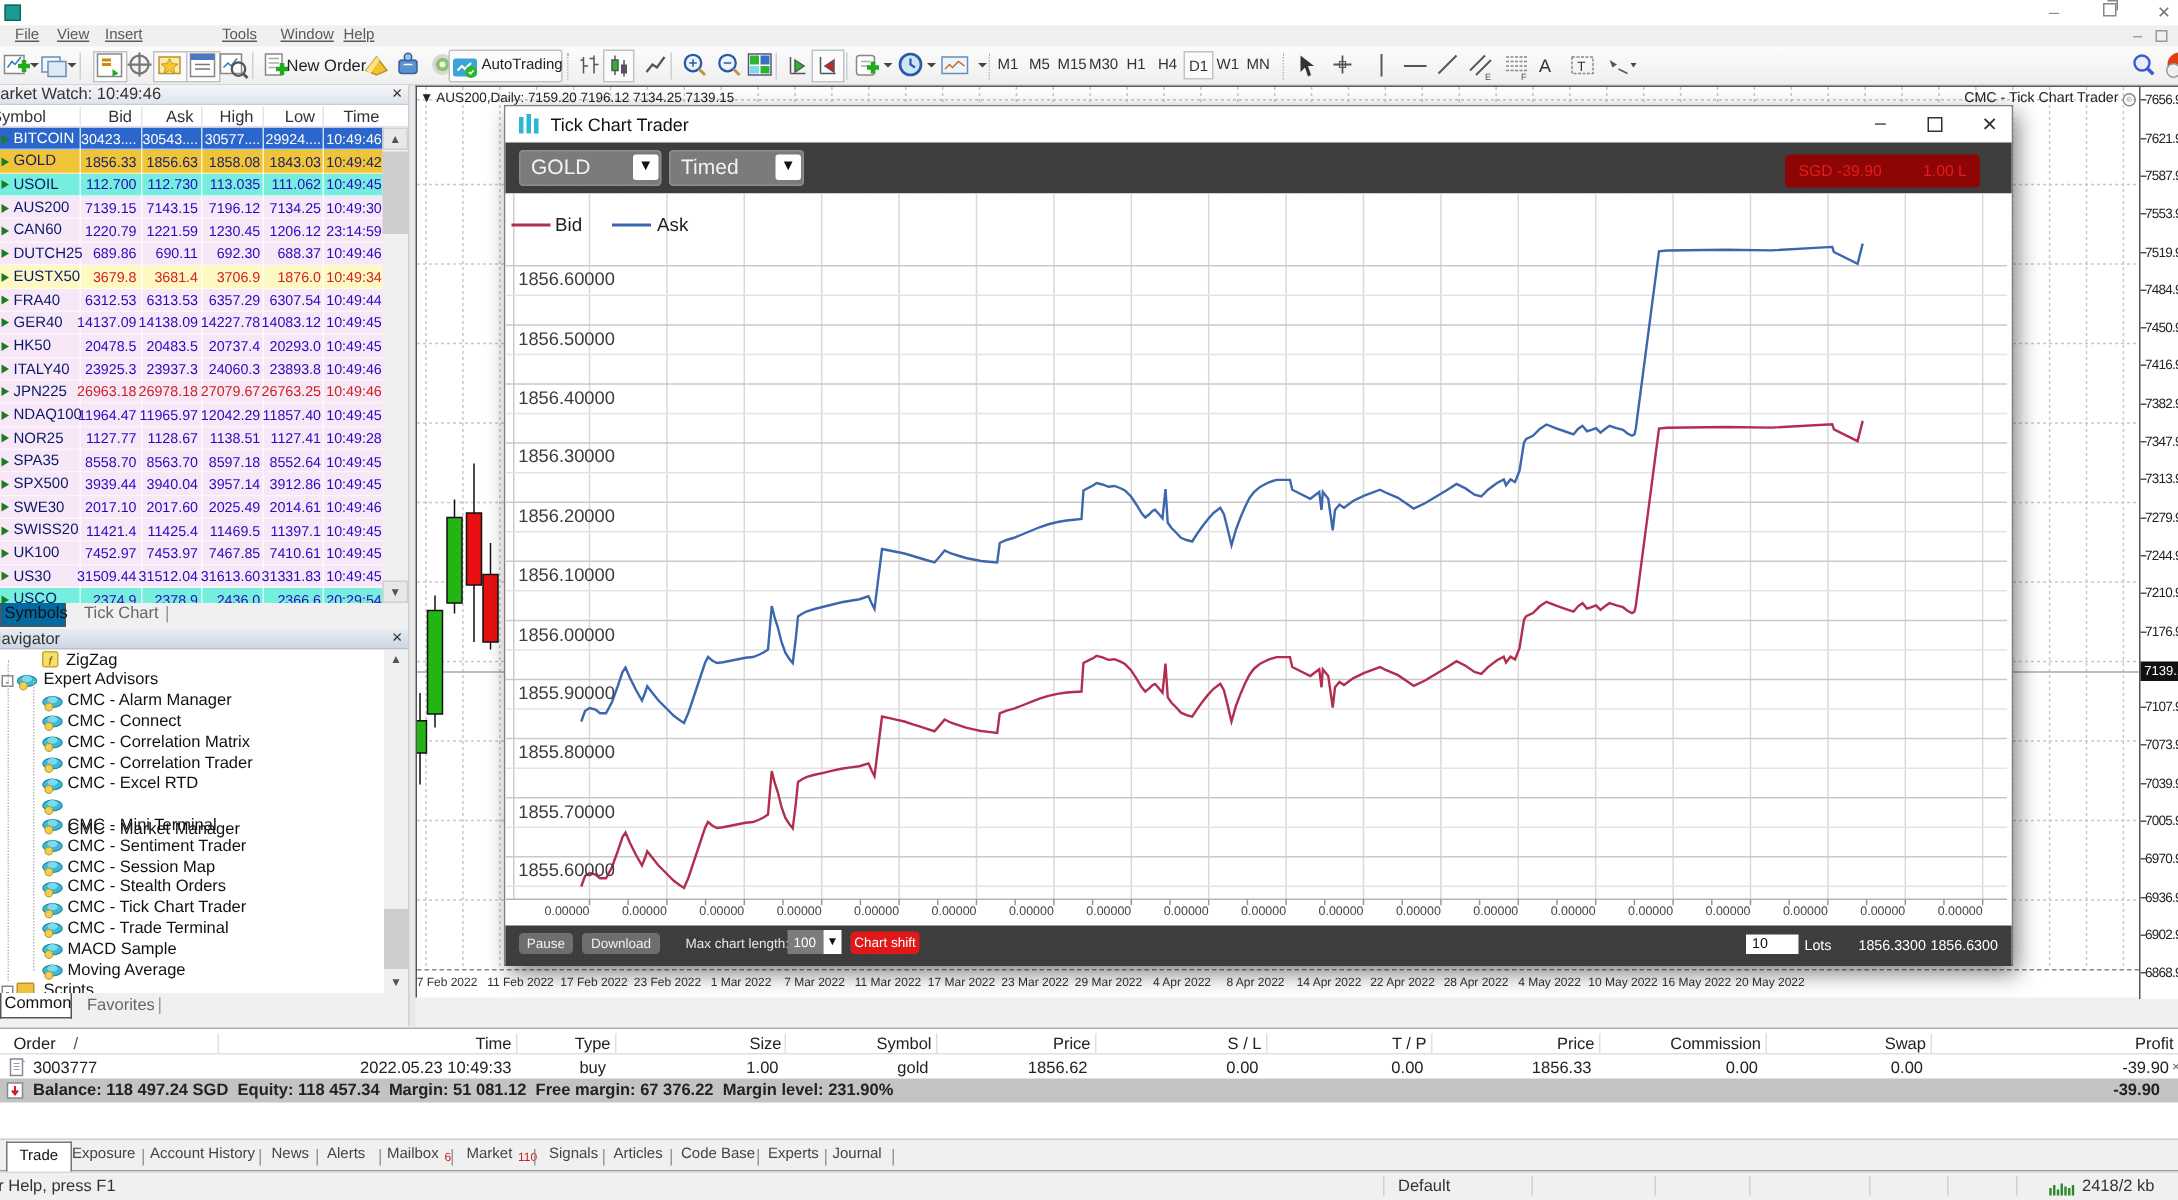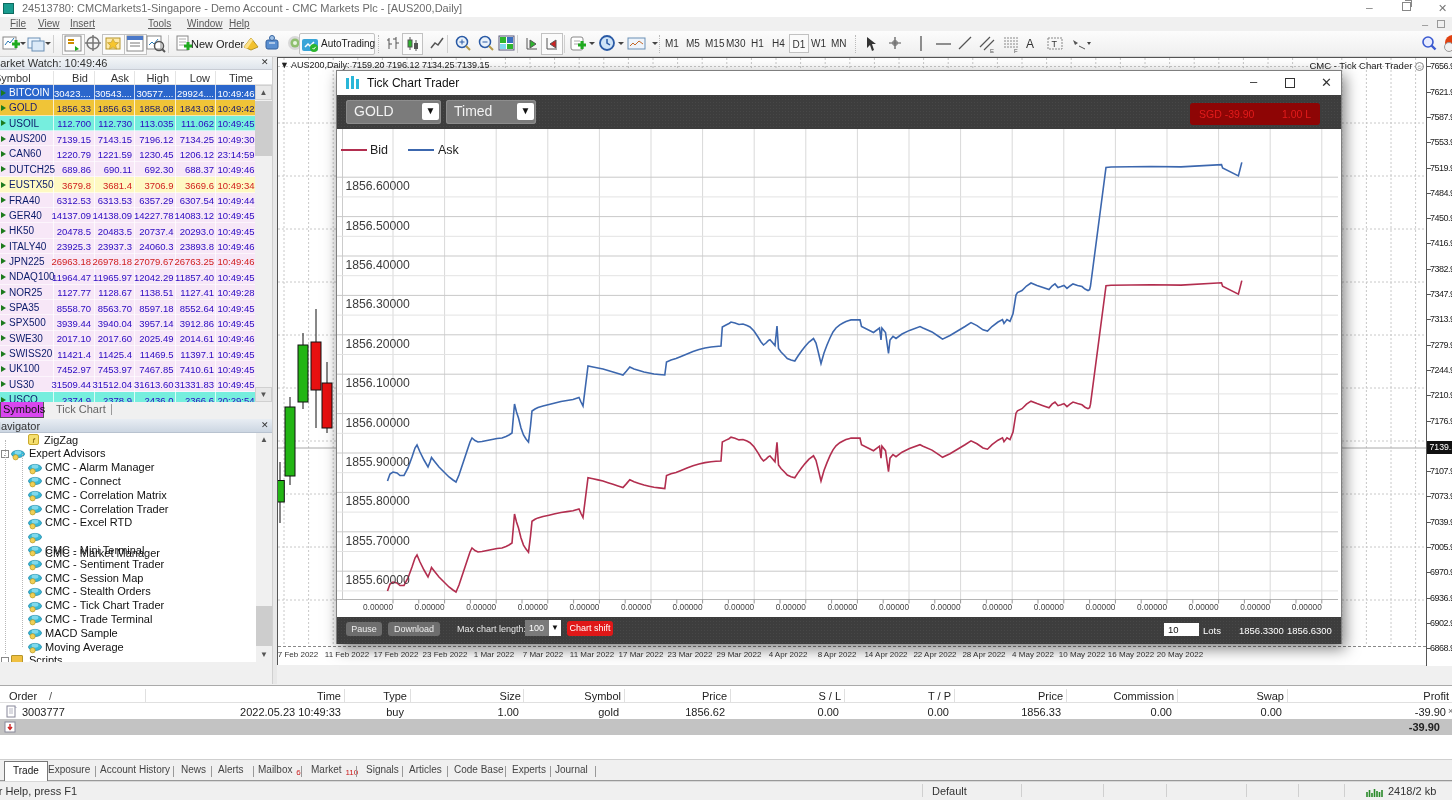--- a/index.html
+++ b/index.html
@@ -2,21 +2,20 @@
 <html><head><meta charset="utf-8"><style>
 * { margin:0; padding:0; box-sizing:border-box; }
 body { font-family:"Liberation Sans", sans-serif; }
 #root { position:relative; width:1452px; height:800px; background:#f0f0f0; overflow:hidden; font-family:"Liberation Sans", sans-serif; }
 .abs { position:absolute; }
 </style></head><body>
 <div id="root">
 
 <div class="abs" style="left:0;top:0;width:1452px;height:17px;background:#ffffff;">
   <div class="abs" style="left:3px;top:3px;width:11px;height:11px;background:#1a9c8f;border:1px solid #0d6b60;"></div>
-  <div class="abs" style="left:22px;top:2px;font-size:11px;color:#6b6b6b;">24513780: CMCMarkets1-Singapore - Demo Account - CMC Markets Plc - [AUS200,Daily]</div>
   <div class="abs" style="left:1366px;top:1px;font-size:12px;color:#888;">–</div>
   <div class="abs" style="left:1402px;top:2px;width:9px;height:9px;border:1px solid #888;"></div>
   <div class="abs" style="left:1405px;top:0px;width:7px;height:7px;border:1px solid #888;border-bottom:none;border-left:none;background:transparent;"></div>
   <div class="abs" style="left:1438px;top:2px;font-size:11px;color:#777;">✕</div>
 </div>
 
 <div class="abs" style="left:0;top:17px;width:1452px;height:14px;background:#f0f0f0;font-size:11px;color:#5a5a5a;">
   <span class="abs" style="left:10px;top:1px;font-size:10px;"><u>File</u></span>
   <span class="abs" style="left:38px;top:1px;font-size:10px;"><u>View</u></span>
   <span class="abs" style="left:70px;top:1px;font-size:10px;"><u>Insert</u></span>
@@ -319,21 +318,21 @@
             <i style="position:absolute;left:53.4px;top:0;width:1px;height:15.36px;background:rgba(255,255,255,0.75);"></i>
             <i style="position:absolute;left:93.7px;top:0;width:1px;height:15.36px;background:rgba(255,255,255,0.75);"></i>
             <i style="position:absolute;left:134px;top:0;width:1px;height:15.36px;background:rgba(255,255,255,0.75);"></i>
             <i style="position:absolute;left:175.2px;top:0;width:1px;height:15.36px;background:rgba(255,255,255,0.75);"></i>
             <i style="position:absolute;left:215.4px;top:0;width:1px;height:15.36px;background:rgba(255,255,255,0.75);"></i>
             <span style="position:absolute;left:1px;top:4.5px;width:0;height:0;border-left:5px solid #1d7a1d;border-top:3.5px solid transparent;border-bottom:3.5px solid transparent;"></span>
             <span style="position:absolute;left:9px;top:2px;color:#0a1a6a;font-size:10px;">EUSTX50</span>
             <span style="position:absolute;right:165px;top:2.5px;color:#d02020;font-size:9.5px;">3679.8</span>
             <span style="position:absolute;right:124px;top:2.5px;color:#d02020;font-size:9.5px;">3681.4</span>
             <span style="position:absolute;right:82.5px;top:2.5px;color:#d02020;font-size:9.5px;">3706.9</span>
-            <span style="position:absolute;right:42px;top:2.5px;color:#d02020;font-size:9.5px;">3669.6</span>
+            <span style="position:absolute;right:42px;top:2.5px;color:#d02020;font-size:9.5px;">1876.0</span>
             <span style="position:absolute;right:1.5px;top:2.5px;color:#d02020;font-size:9.5px;">10:49:34</span>
           </div>
           <div style="position:absolute;left:0;top:192.52px;width:256px;height:15.36px;background:#f7e7f7;border-bottom:1px solid rgba(255,255,255,0.6);">
             <i style="position:absolute;left:53.4px;top:0;width:1px;height:15.36px;background:rgba(255,255,255,0.75);"></i>
             <i style="position:absolute;left:93.7px;top:0;width:1px;height:15.36px;background:rgba(255,255,255,0.75);"></i>
             <i style="position:absolute;left:134px;top:0;width:1px;height:15.36px;background:rgba(255,255,255,0.75);"></i>
             <i style="position:absolute;left:175.2px;top:0;width:1px;height:15.36px;background:rgba(255,255,255,0.75);"></i>
             <i style="position:absolute;left:215.4px;top:0;width:1px;height:15.36px;background:rgba(255,255,255,0.75);"></i>
             <span style="position:absolute;left:1px;top:4.5px;width:0;height:0;border-left:5px solid #1d7a1d;border-top:3.5px solid transparent;border-bottom:3.5px solid transparent;"></span>
             <span style="position:absolute;left:9px;top:2px;color:#0a1a6a;font-size:10px;">FRA40</span>
@@ -529,21 +528,21 @@
 
     <div class="abs" style="left:255px;top:0;width:17px;height:317px;background:#f0f0f0;">
       <div class="abs" style="left:0;top:0;width:17px;height:15px;background:#e8e8e8;border:1px solid #d0d0d0;font-size:8px;text-align:center;line-height:13px;color:#555;">▲</div>
       <div class="abs" style="left:0;top:16px;width:17px;height:55px;background:#cdcdcd;"></div>
       <div class="abs" style="left:0;top:302px;width:17px;height:15px;background:#e8e8e8;border:1px solid #d0d0d0;font-size:8px;text-align:center;line-height:13px;color:#555;">▼</div>
     </div>
   </div>
 </div>
 
 <div class="abs" style="left:0;top:402px;width:272px;height:16px;background:#f0f0f0;font-size:11px;">
-  <div class="abs" style="left:0px;top:0px;width:44px;height:16px;background:#d946ef;border:1px solid #555;border-top:none;color:#111;padding:1px 0 0 2px;">Symbols</div>
+  <div class="abs" style="left:0px;top:0px;width:44px;height:16px;background:#0369a1;border:1px solid #555;border-top:none;color:#111;padding:1px 0 0 2px;">Symbols</div>
   <div class="abs" style="left:56px;top:1px;color:#666;">Tick Chart</div>
   <div class="abs" style="left:111px;top:2px;width:1px;height:11px;background:#999;"></div>
 </div>
 
 <div class="abs" style="left:0;top:419px;width:272px;height:243px;background:#ffffff;">
   <div class="abs" style="left:0;top:0;width:272px;height:14px;background:linear-gradient(#e8edf3,#ccd6e2);border-bottom:1px solid #b8c2cf;font-size:11px;color:#333;">
     <span class="abs" style="left:-7px;top:1px;">Navigator</span>
     <span class="abs" style="left:261px;top:1px;font-size:9px;color:#333;">✕</span>
   </div>
   <div class="abs" style="left:0;top:14px;width:272px;height:229px;overflow:hidden;">
@@ -682,20 +681,25 @@
           <div style="position:absolute;left:22px;top:458px;width:1px;height:193px;border-left:1px dotted #b8b8b8;"></div>
         </div>
     <div class="abs" style="left:256px;top:0px;width:16px;height:229px;background:#f0f0f0;">
       <div class="abs" style="left:0;top:0;width:16px;height:14px;font-size:8px;text-align:center;line-height:13px;color:#555;">▲</div>
       <div class="abs" style="left:0;top:173px;width:16px;height:40px;background:#cdcdcd;"></div>
       <div class="abs" style="left:0;top:215px;width:16px;height:14px;font-size:8px;text-align:center;line-height:13px;color:#555;">▼</div>
     </div>
   </div>
 </div>
 
+<div class="abs" style="left:0;top:662px;width:272px;height:18px;background:#f0f0f0;font-size:11px;">
+  <div class="abs" style="left:0px;top:0px;width:48px;height:17px;background:#fff;border:1px solid #555;border-top:none;color:#111;padding:1px 0 0 2px;">Common</div>
+  <div class="abs" style="left:58px;top:2px;color:#666;">Favorites</div>
+  <div class="abs" style="left:106px;top:3px;width:1px;height:11px;background:#999;"></div>
+</div>
 
 <div class="abs" style="left:272px;top:57px;width:5px;height:627px;background:#e8e8e8;border-left:1px solid #d0d0d0;"></div>
 
 <div class="abs" style="left:277px;top:57px;width:1175px;height:608px;background:#ffffff;border-top:1px solid #555;border-left:1px solid #555;">
   <svg class="abs" style="left:0;top:0;" width="1148" height="588">
         <line x1="6.0" y1="0" x2="6.0" y2="588" stroke="#c8c8c8" stroke-width="1" stroke-dasharray="2,2"></line>
         <line x1="30.6" y1="0" x2="30.6" y2="588" stroke="#c8c8c8" stroke-width="1" stroke-dasharray="2,2"></line>
         <line x1="55.2" y1="0" x2="55.2" y2="588" stroke="#c8c8c8" stroke-width="1" stroke-dasharray="2,2"></line>
         <line x1="79.8" y1="0" x2="79.8" y2="588" stroke="#c8c8c8" stroke-width="1" stroke-dasharray="2,2"></line>
         <line x1="104.4" y1="0" x2="104.4" y2="588" stroke="#c8c8c8" stroke-width="1" stroke-dasharray="2,2"></line>
@@ -937,20 +941,21 @@
         <span style="position:absolute;left:1012px;top:2px;width:160px;text-align:right;">0.00</span>
         <span style="position:absolute;left:1122px;top:2px;width:160px;text-align:right;">0.00</span>
         <span style="position:absolute;left:1286px;top:2px;width:160px;text-align:right;">-39.90</span>
         <span style="position:absolute;left:1448px;top:2px;color:#666;font-size:9px;">×</span>
       </div>
   <div class="abs" style="left:0;top:33px;width:1452px;height:16px;background:#c3c3c3;">
     <svg style="position:absolute;left:4px;top:2px;" width="12" height="12">
           <rect x="1" y="1" width="10" height="10" fill="#fff" stroke="#889"></rect>
           <path d="M6 3v5M4 6l2 2.5 2-2.5" stroke="#c22" fill="none" stroke-width="1.4"></path>
         </svg>
+    <b class="abs" style="left:22px;top:2px;">Balance: 118 497.24 SGD&nbsp;&nbsp;Equity: 118 457.34&nbsp;&nbsp;Margin: 51 081.12&nbsp;&nbsp;Free margin: 67 376.22&nbsp;&nbsp;Margin level: 231.90%</b>
     <b class="abs" style="left:1290px;top:2px;width:150px;text-align:right;">-39.90</b>
   </div>
 </div>
 
 <div class="abs" style="left:0;top:759px;width:1452px;height:21px;background:#f0f0f0;border-top:1px solid #cfcfcf;">
   <div class="abs" style="left:0;top:20px;width:1452px;height:1px;background:#999;"></div>
   <div style="position:absolute;left:4px;top:1px;height:20px;padding:3px 8px 0 8px;background:#fff;border:1px solid #777;border-bottom:none;font-size:10px;color:#111;z-index:2;">Trade</div>
       <div style="position:absolute;left:48px;top:4px;font-size:10px;color:#444;">Exposure</div>
       <div style="position:absolute;left:100px;top:4px;font-size:10px;color:#444;">Account History</div>
       <div style="position:absolute;left:181px;top:4px;font-size:10px;color:#444;">News</div>

